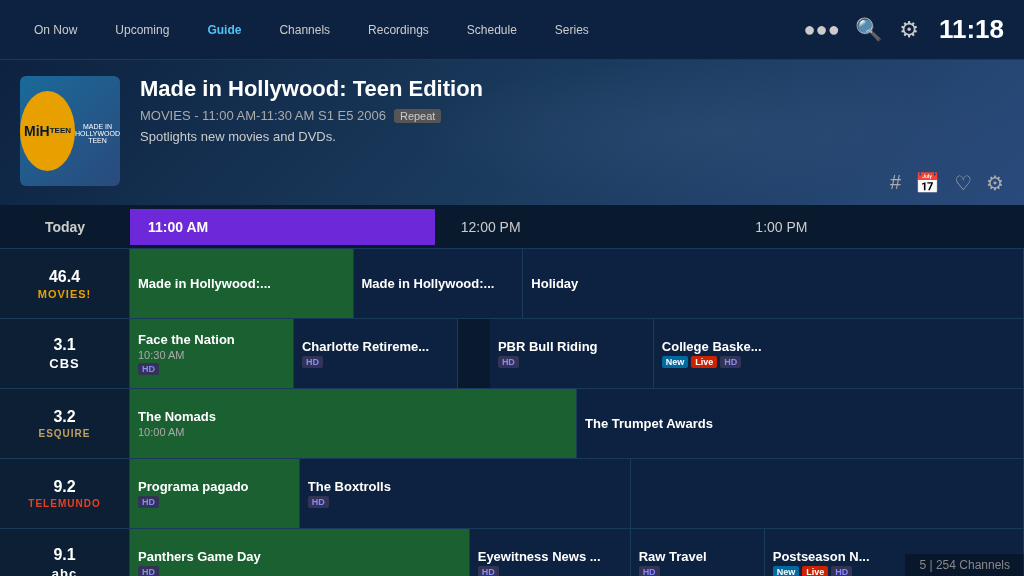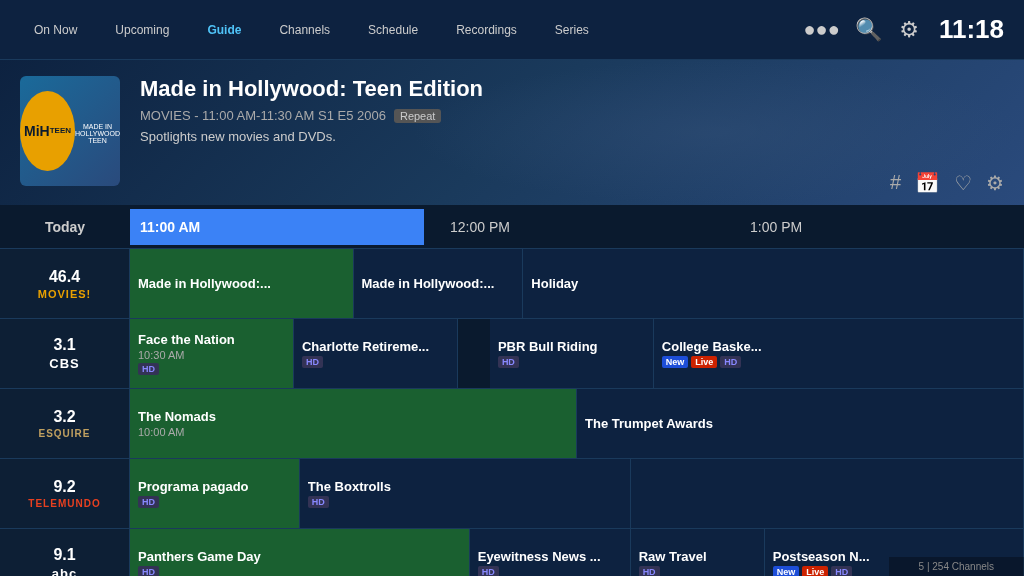--- a/index.html
+++ b/index.html
@@ -245,45 +245,45 @@
       gap: 3px;
       margin-top: 2px;
     }
     .badge {
       font-size: 9px;
       padding: 1px 4px;
       border-radius: 2px;
       font-weight: bold;
     }
     .badge.hd { background: #335; color: #88f; }
-    .badge.new { background: #1d4ed8; color: #fff; }
+    .badge.new { background: #0369a1; color: #fff; }
     .badge.live { background: #cc2200; color: #fff; }
 
     
     .footer {
       position: absolute;
       bottom: 0;
       right: 0;
-      padding: 4px 30px;
-      font-size: 10px;
+      padding: 4px 14px;
+      font-size: 12px;
       color: #888;
       background: rgba(0,0,0,0.3);
     }
   </style>
 </head>
 <body>
 
 <nav class="top-nav">
   <div class="nav-items">
     <div class="nav-item">On Now</div>
     <div class="nav-item">Upcoming</div>
     <div class="nav-item active" style="color:#4fc3f7;font-weight:bold;">Guide</div>
     <div class="nav-item">Channels</div>
+    <div class="nav-item">Recordings</div>
     <div class="nav-item">Schedule</div>
-    <div class="nav-item">Recordings</div>
     <div class="nav-item">Series</div>
   </div>
   <div class="nav-icons">
     <span class="nav-icon">●●●</span>
     <span class="nav-icon" style="font-size:22px;">🔍</span>
     <span class="nav-icon" style="font-size:22px;">⚙</span>
   </div>
   <div class="clock">11:18</div>
 </nav>
 
@@ -311,21 +311,21 @@
     <span class="action-icon">📅</span>
     <span class="action-icon">♡</span>
     <span class="action-icon">⚙</span>
   </div>
 </div>
 
 <div class="guide-container">
 
   <div class="time-header">
     <div class="time-today">Today</div>
-    <div class="time-slot" style="flex:2;background:#3b82f6;color:#fff;font-weight:bold;padding:0 10px;line-height:36px;">11:00 AM</div>
+    <div class="time-slot" style="flex:2;background:#6d28d9;color:#fff;font-weight:bold;padding:0 18px;line-height:36px;">11:00 AM</div>
     <div class="time-slot" style="flex:2;">12:00 PM</div>
     <div class="time-slot" style="flex:2;">1:00 PM</div>
   </div>
 
   <div class="channel-row">
     <div class="channel-info">
       <div class="channel-num">46.4</div>
       <div class="channel-logo movies">MOVIES!</div>
     </div>
     <div class="programs">

